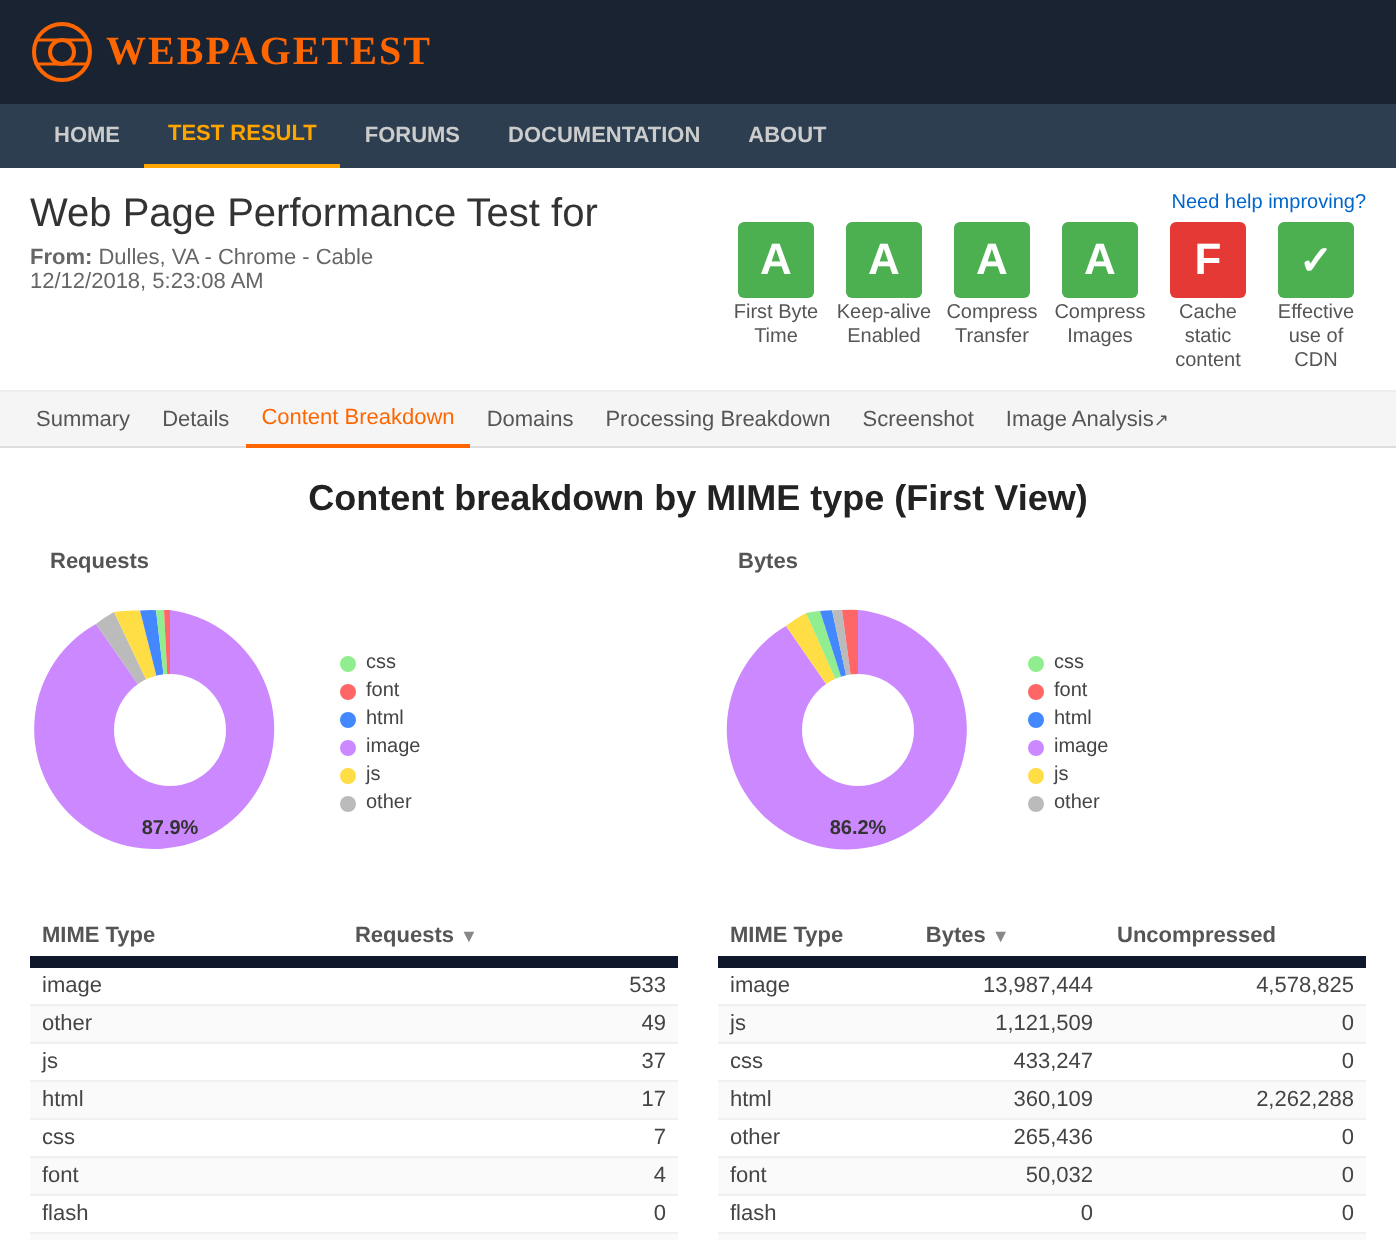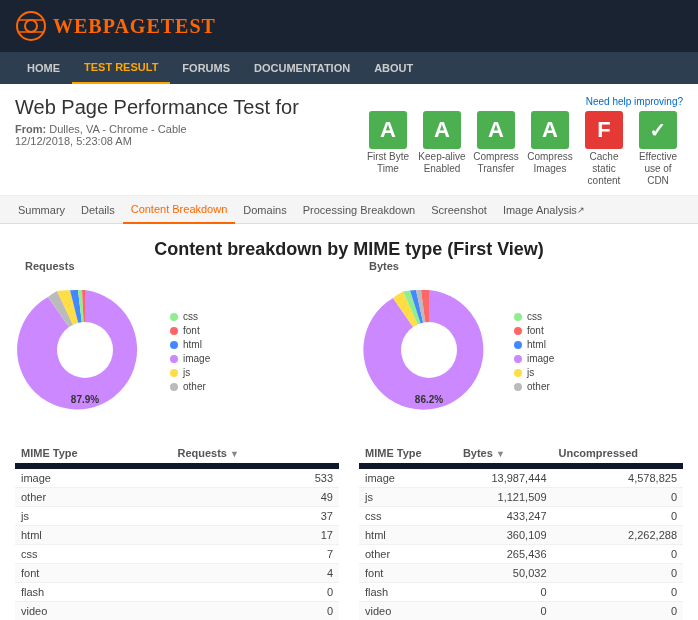--- a/index.html
+++ b/index.html
@@ -164,20 +164,21 @@
     
     .main-content {
       background: white;
       padding: 15px;
     }
 
     .section-title {
       font-size: 18px;
       font-weight: bold;
       text-align: center;
+      margin-bottom: 15px;
       color: #222;
     }
 
     
     .charts-row {
       display: flex;
       gap: 20px;
       margin-bottom: 20px;
       justify-content: space-around;
     }

